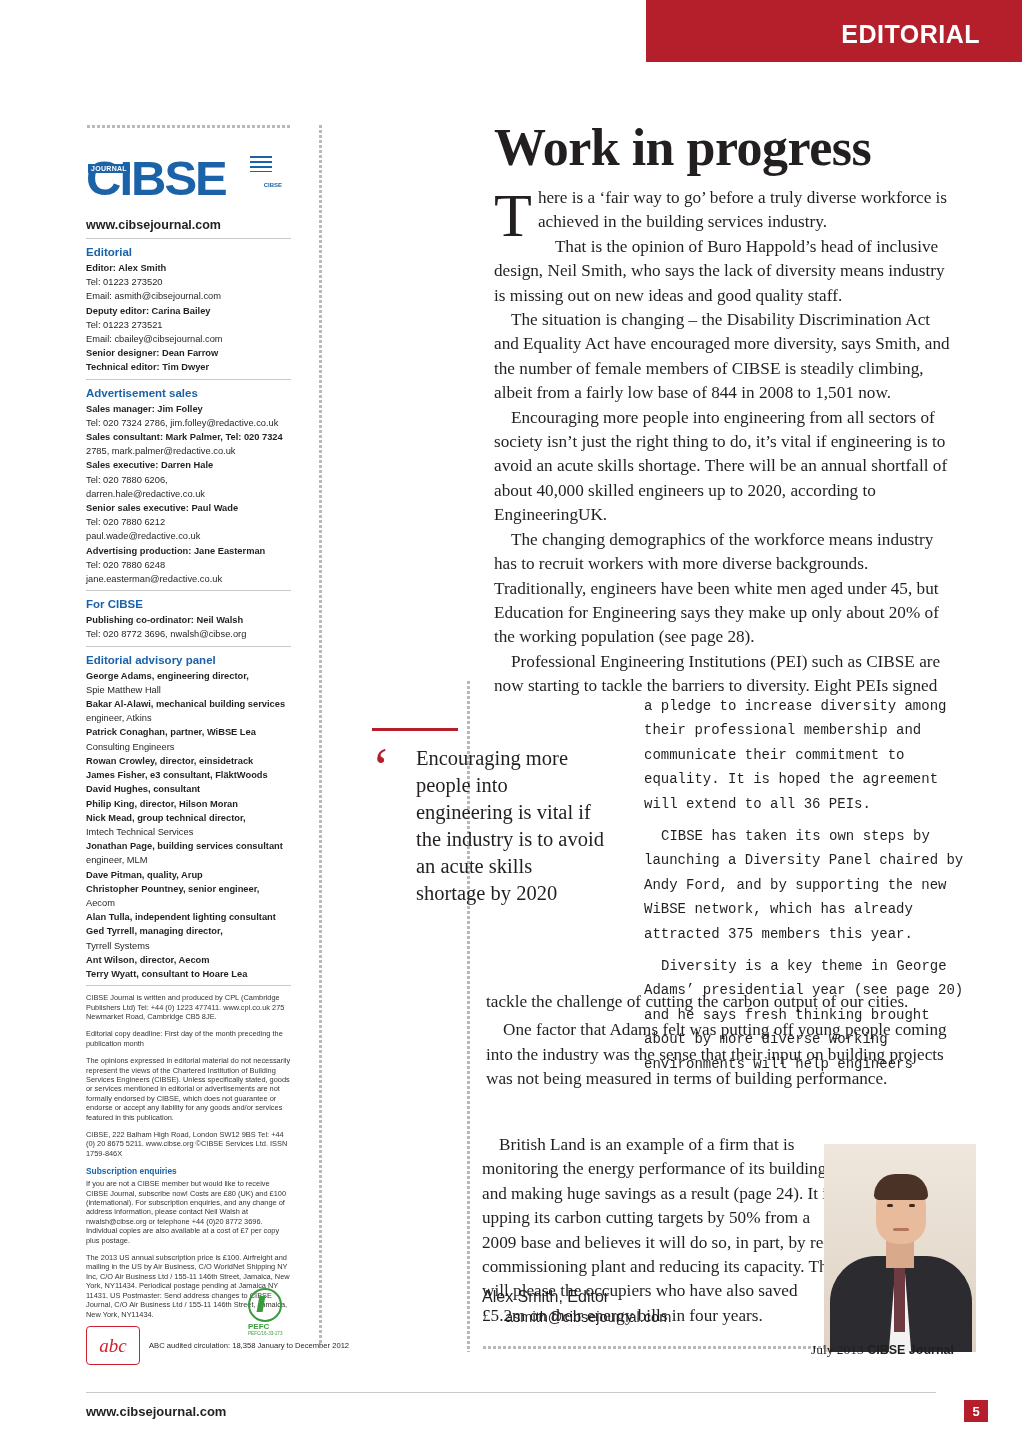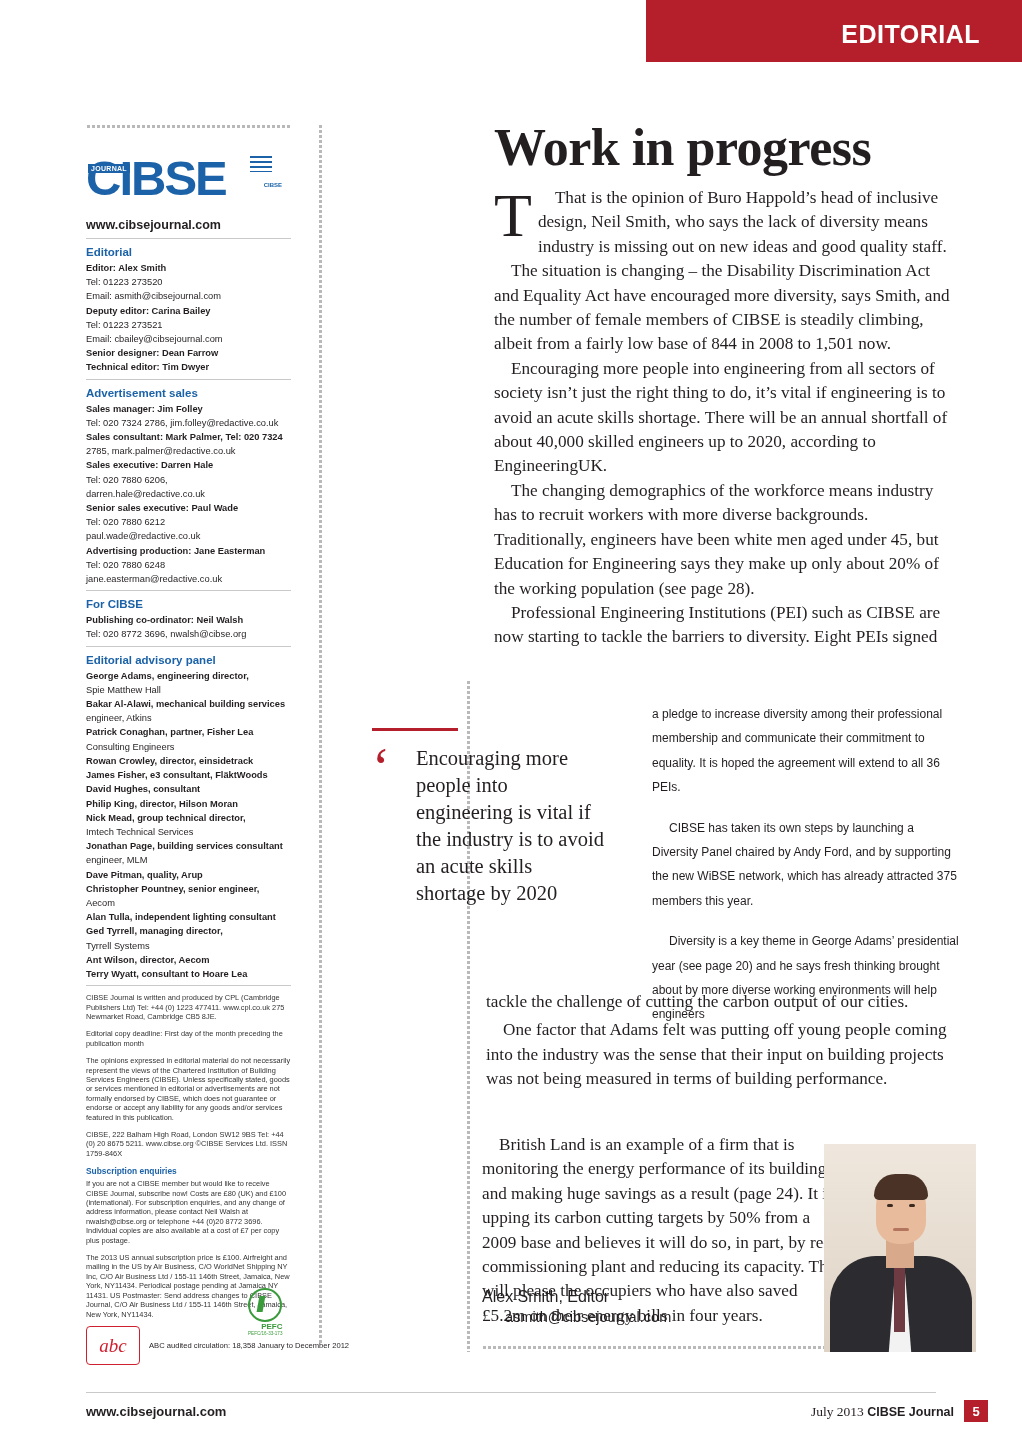--- a/index.html
+++ b/index.html
@@ -73,21 +73,21 @@
     font-family:"Liberation Sans", sans-serif;font-size:8.4px;font-weight:bold;
     color:#1b62a8;margin:8px 0 3px 0;
   }
 
   
   .abc-wrap{position:absolute;left:86px;top:1326px;display:flex;align-items:center;gap:9px;}
   .abc-box{width:52px;height:37px;border:1px solid #cf2030;border-radius:4px;display:flex;
     align-items:center;justify-content:center;}
   .abc-box span{font-family:"Liberation Serif",serif;font-style:italic;font-size:19px;color:#cf2030;}
   .abc-txt{font-family:"Liberation Sans",sans-serif;font-size:7.6px;line-height:9.5px;color:#231f20;}
-  .pefc{position:absolute;left:248px;top:1288px;text-align:right;}
+  .pefc{position:absolute;left:248px;top:1288px;text-align:left;}
   .pefc-mark{width:30px;height:30px;border-radius:50%;border:2px solid #3a9b3c;margin:0 auto;
     position:relative;}
   .pefc-mark:after{content:"";position:absolute;left:8px;top:6px;width:6px;height:16px;
     background:#3a9b3c;transform:skewX(-10deg);}
   .pefc-name{font-family:"Liberation Sans",sans-serif;font-size:8px;font-weight:bold;color:#3a9b3c;}
   .pefc-sub{font-family:"Liberation Sans",sans-serif;font-size:4.6px;color:#3a9b3c;}
 
   
   .main{position:absolute;left:494px;top:120px;width:456px;}
   .headline{
@@ -113,22 +113,22 @@
     float:left;font-family:"Liberation Serif",serif;font-size:54px;color:#b51f2b;
     line-height:30px;margin:8px 6px 0 0;
   }
   .pull-text{
     font-family:"Liberation Serif",serif;font-size:20.5px;line-height:27px;color:#231f20;
     margin-left:44px;
   }
 
   
   .col2{position:absolute;left:636px;top:686px;width:340px;}
-  .col2 p{font-family:Liberation Sans, sans-serif;font-size:12px;line-height:24.4px;
-    margin:16px;text-indent:17px;}
+  .col2 p{font-family:Liberation Mono, monospace;font-size:14px;line-height:24.4px;
+    margin:8px;text-indent:17px;}
   .col2 p.first{text-indent:0;}
 
   .tail{position:absolute;left:482px;top:986px;width:492px;}
   .tail p{font-family:"Liberation Serif",serif;font-size:17.2px;line-height:24.4px;margin:4px;text-indent:17px;}
 
   .tail-narrow{position:absolute;left:482px;top:1133px;width:362px;}
   .tail-narrow p{font-family:"Liberation Serif",serif;font-size:17.2px;line-height:24.4px;margin:0;text-indent:17px;}
 
   .sig{position:absolute;left:482px;top:1288px;}
   .sig-name{font-family:"Liberation Sans",sans-serif;font-weight:normal;font-size:16px;color:#231f20;}
@@ -151,21 +151,21 @@
   .p-eye2{position:absolute;left:85px;top:60px;width:6px;height:3px;background:#3a2a20;border-radius:2px;}
   .p-mouth{position:absolute;left:69px;top:84px;width:16px;height:3px;background:#b4755f;border-radius:2px;}
 
   
   .foot-rule{position:absolute;left:86px;top:1392px;width:850px;height:1px;background:#c9c9c9;}
   .foot-left{
     position:absolute;left:86px;top:1404px;font-family:"Liberation Sans",sans-serif;
     font-size:13px;font-weight:bold;color:#231f20;
   }
   .foot-right{
-    position:absolute;right:68px;top:1404px;font-family:"Liberation Serif",serif;
+    position:absolute;right:68px;top:1342px;font-family:"Liberation Serif",serif;
     font-size:13.5px;color:#231f20;
   }
   .foot-right b{font-family:"Liberation Sans",sans-serif;font-weight:bold;font-size:12.5px;}
   .pagebox{
     position:absolute;right:34px;top:1400px;width:24px;height:22px;background:#b51f2b;
     color:#fff;font-family:"Liberation Sans",sans-serif;font-weight:bold;font-size:13px;
     display:flex;align-items:center;justify-content:center;
   }
 </style>
 </head>
@@ -225,21 +225,21 @@
     <div class="sec-head">For CIBSE</div>
     <div class="lc"><b>Publishing co-ordinator: Neil Walsh</b></div>
     <div class="lc">Tel: 020 8772 3696, nwalsh@cibse.org</div>
     <div class="rule"></div>
 
     <div class="sec-head">Editorial advisory panel</div>
     <div class="lc"><b>George Adams, engineering director,</b></div>
     <div class="lc">Spie Matthew Hall</div>
     <div class="lc"><b>Bakar Al-Alawi, mechanical building services</b></div>
     <div class="lc">engineer, Atkins</div>
-    <div class="lc"><b>Patrick Conaghan, partner, Fisher Lea</b></div>
+    <div class="lc"><b>Patrick Conaghan, partner, WiBSE Lea</b></div>
     <div class="lc">Consulting Engineers</div>
     <div class="lc"><b>Rowan Crowley, director, einsidetrack</b></div>
     <div class="lc"><b>James Fisher, e3 consultant, FläktWoods</b></div>
     <div class="lc"><b>David Hughes, consultant</b></div>
     <div class="lc"><b>Philip King, director, Hilson Moran</b></div>
     <div class="lc"><b>Nick Mead, group technical director,</b></div>
     <div class="lc">Imtech Technical Services</div>
     <div class="lc"><b>Jonathan Page, building services consultant</b></div>
     <div class="lc">engineer, MLM</div>
     <div class="lc"><b>Dave Pitman, quality, Arup</b></div>
@@ -270,21 +270,21 @@
   </div>
   <div class="pefc">
     <div class="pefc-mark"></div>
     <div class="pefc-name">PEFC</div>
     <div class="pefc-sub">PEFC/16-33-173</div>
   </div>
 
   <div class="main">
     <h1 class="headline">Work in progress</h1>
     <div class="body">
-      <p class="first"><span class="dropcap">T</span></p>
+      <p class="first"><span class="dropcap">T</span><span>here is a ‘fair way to go’ before a truly diverse workforce is achieved in the building services industry.</span></p>
       <p>That is the opinion of Buro Happold’s head of inclusive design, Neil Smith, who says the lack of diversity means industry is missing out on new ideas and good quality staff.</p>
       <p>The situation is changing – the Disability Discrimination Act and Equality Act have encouraged more diversity, says Smith, and the number of female members of CIBSE is steadily climbing, albeit from a fairly low base of 844 in 2008 to 1,501 now.</p>
       <p>Encouraging more people into engineering from all sectors of society isn’t just the right thing to do, it’s vital if engineering is to avoid an acute skills shortage. There will be an annual shortfall of about 40,000 skilled engineers up to 2020, according to EngineeringUK.</p>
       <p>The changing demographics of the workforce means industry has to recruit workers with more diverse backgrounds. Traditionally, engineers have been white men aged under 45, but Education for Engineering says they make up only about 20% of the working population (see page 28).</p>
       <p>Professional Engineering Institutions (PEI) such as CIBSE are now starting to tackle the barriers to diversity. Eight PEIs signed</p>
     </div>
   </div>
 
   <div class="pull">
     <div class="pull-rule"></div>

